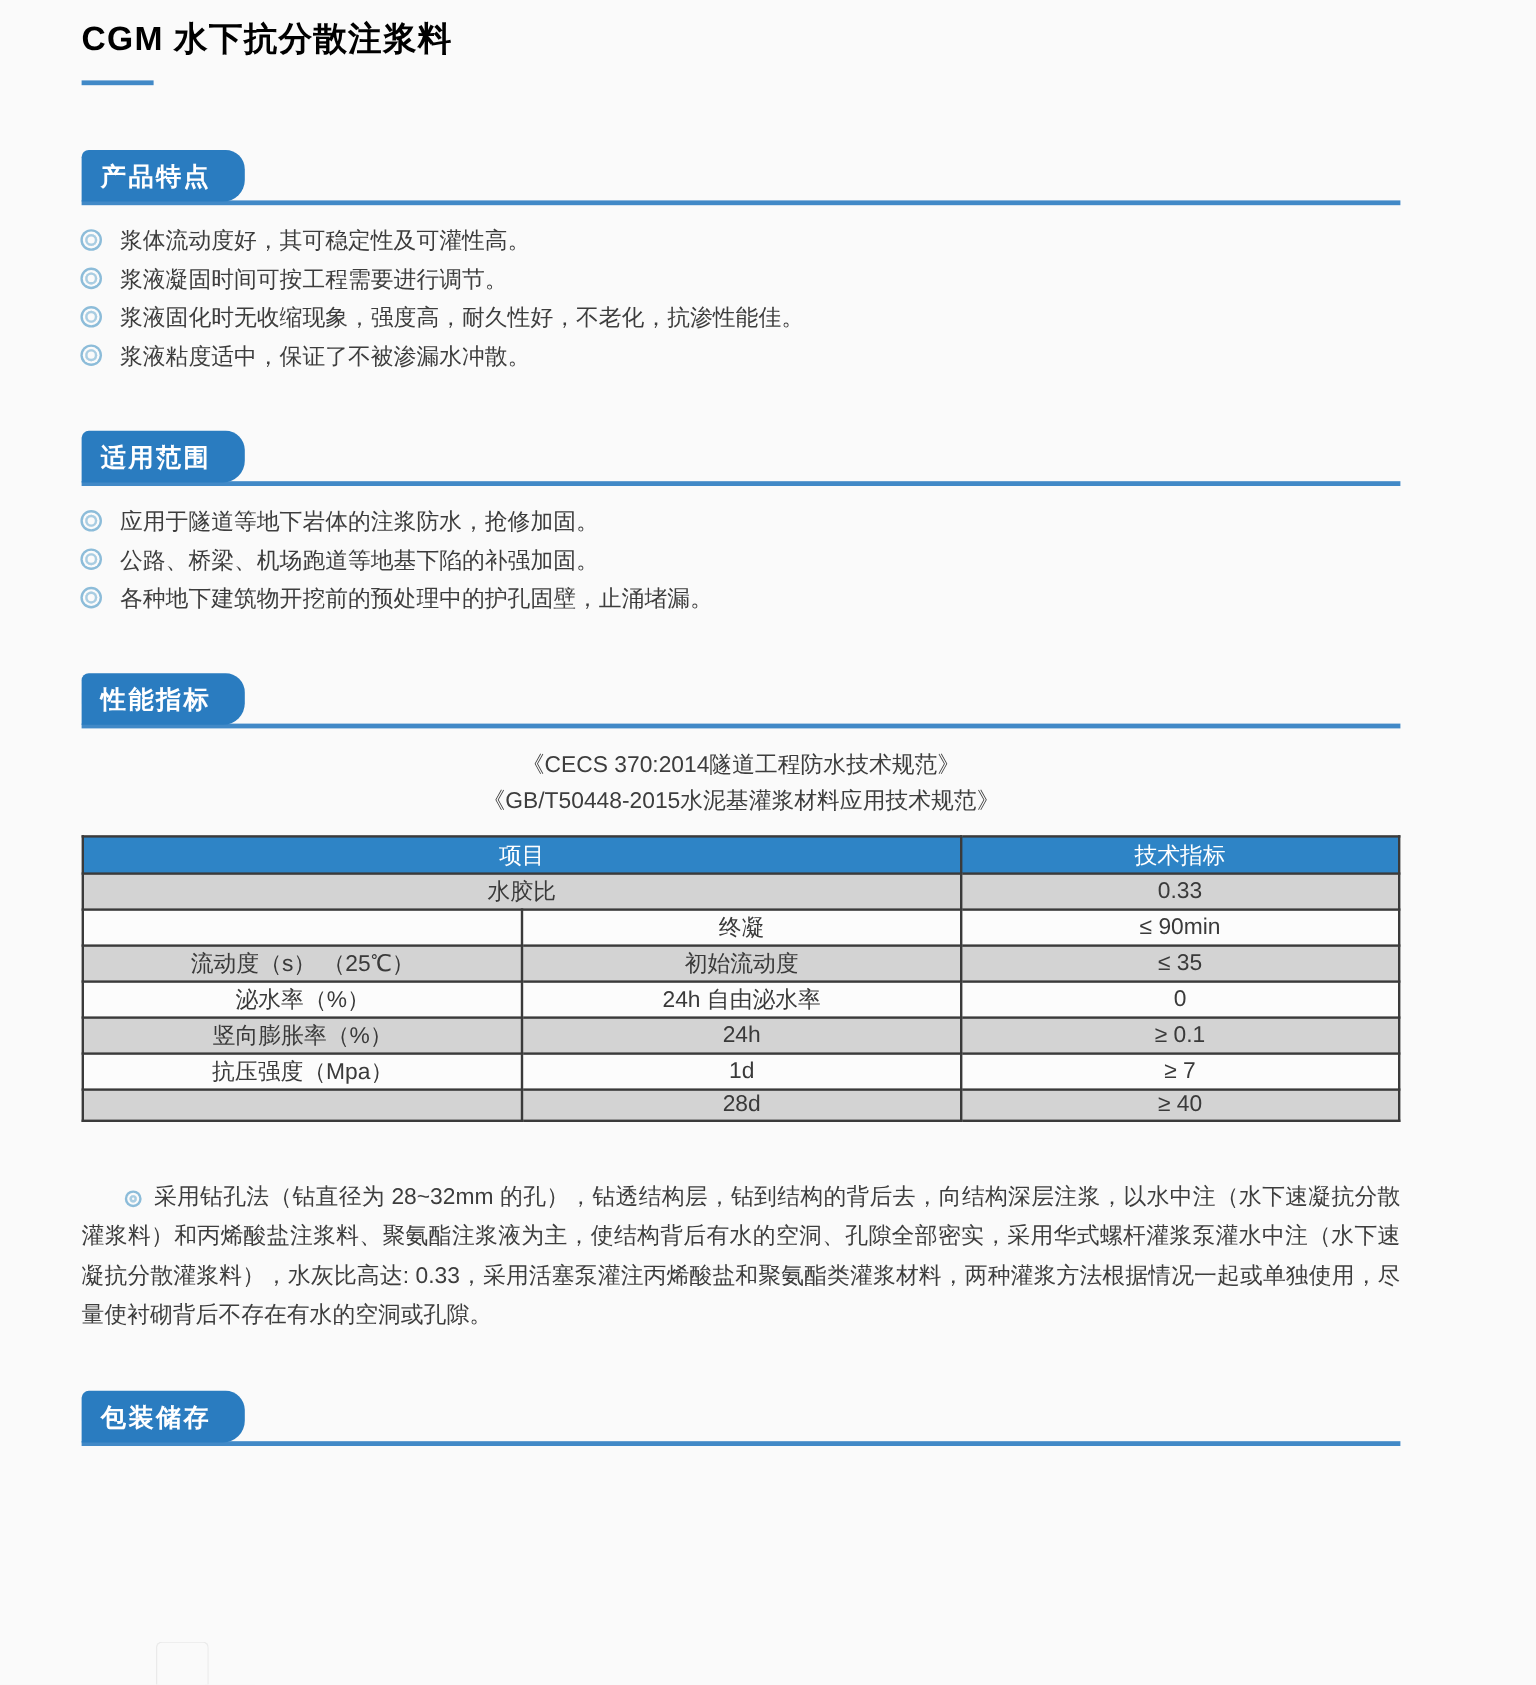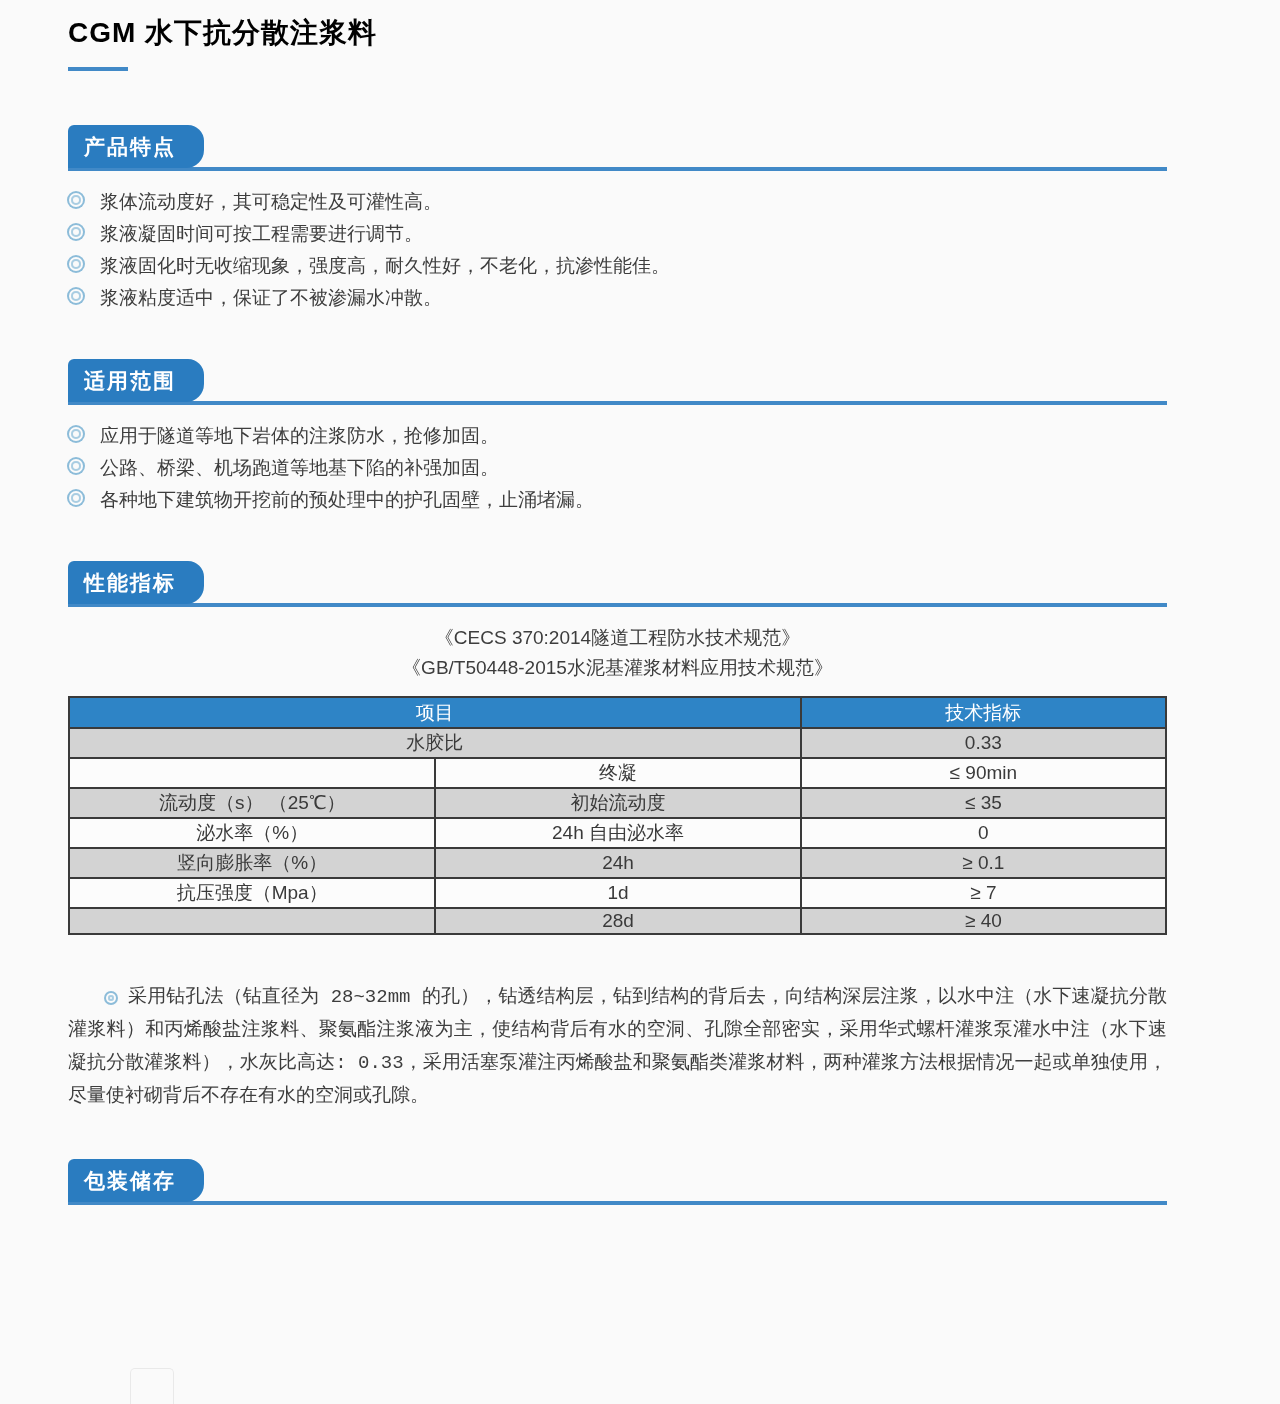--- a/index.html
+++ b/index.html
@@ -58,21 +58,21 @@
   table.spec th {
     background: #2e84c6; color: #ffffff; font-weight: normal; height: 31px;
   }
   table.spec td { color: #3a3a3a; background: #fcfcfc; }
   table.spec tbody tr:nth-child(odd) td { background: #d3d3d3; }
   .col-a { width: 33.4%; } .col-b { width: 33.3%; } .col-c { width: 33.3%; }
 
   .paras { margin-top: 16px; }
   .paras p {
     font-size: 19px; line-height: 33px; text-align: justify;
-    text-indent: 36px; margin-bottom: 2px; font-family: Liberation Mono, monospace;
+    text-indent: 36px; margin-bottom: 2px;
   }
   .paras p .ring-icon {
     display: inline-block; width: 6px; height: 6px; border-radius: 50%;
     border: 2px solid #a9cde2;
     box-shadow: 0 0 0 2px #fbfbfb, 0 0 0 4px #8cbcd9;
     margin: 0 14px 0 4px; vertical-align: 1px;
   }
 
   .ghost-artifact {
     position: absolute; left: 130px; top: 1368px; width: 44px; height: 36px;

